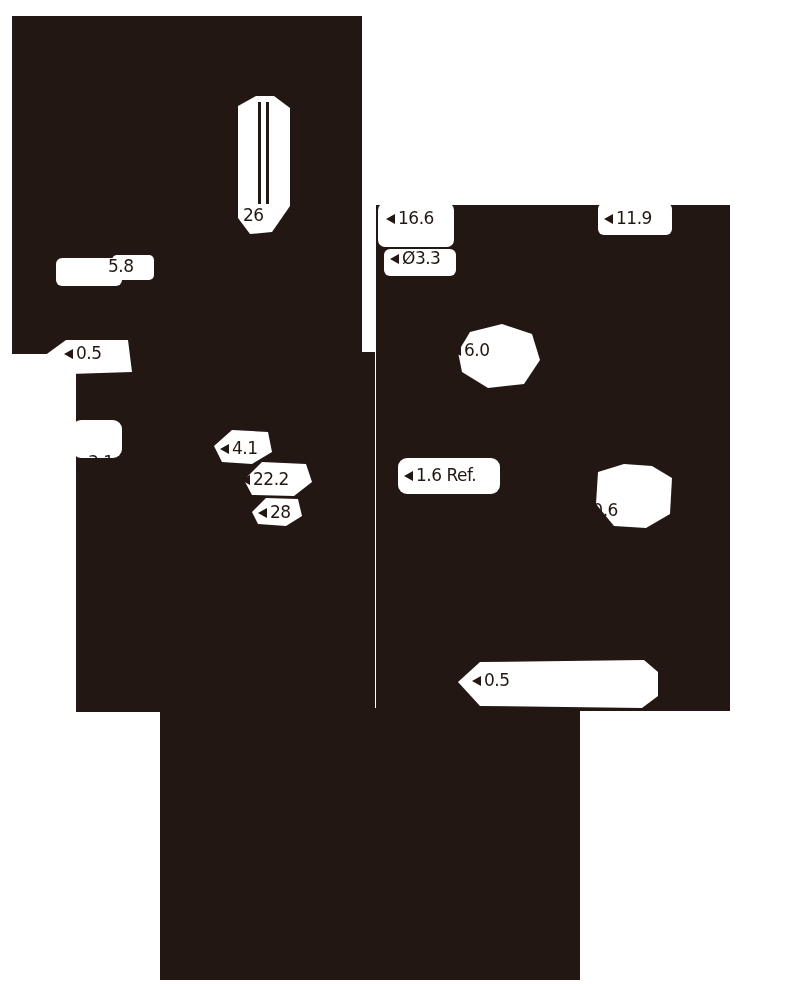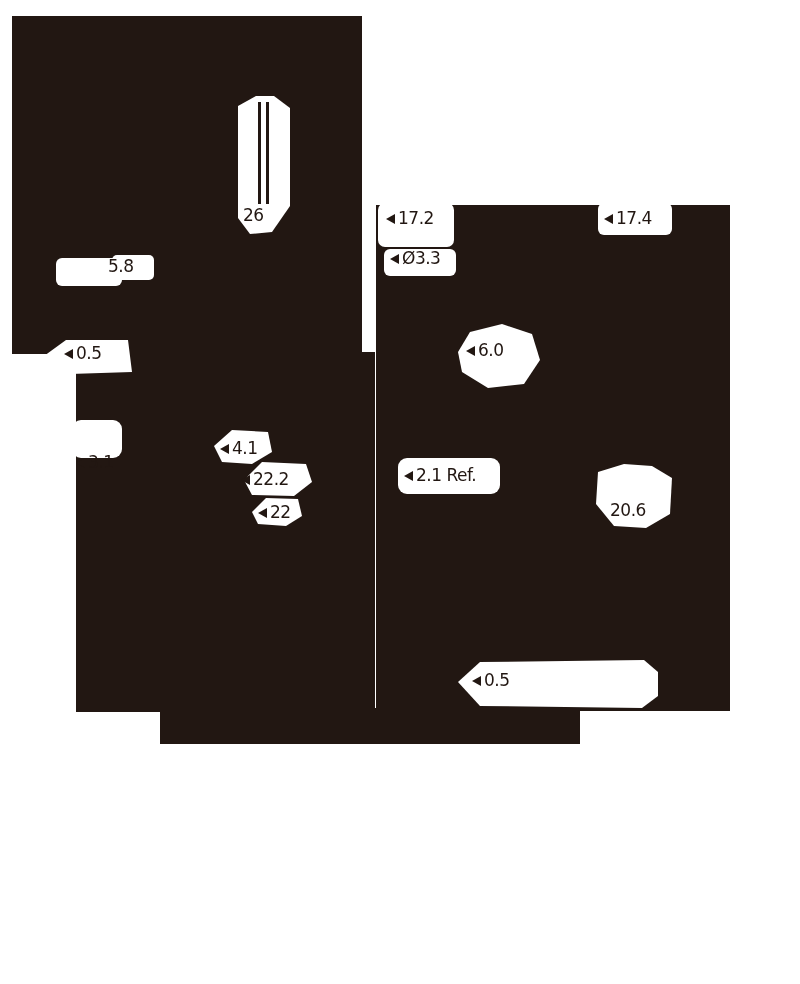--- a/index.html
+++ b/index.html
@@ -2,21 +2,21 @@
 <html><head>
 <meta charset="utf-8">
 <style>
   :root{
     --ink:#221712;
     --paper:#ffffff;
   }
   html,body{margin:0;padding:0;background:#ffffff;}
   .stage{
     position:relative;
-    width:800px;height:744px;
+    width:800px;height:984px;
     background:var(--paper);
     overflow:hidden;
     font-family:"DejaVu Sans", sans-serif;
   }
   .art{position:absolute;left:0;top:0;}
   .dim{
     position:absolute;
     display:flex;align-items:center;gap:3px;
     font-size:17px;line-height:1;
     color:var(--ink);
@@ -98,49 +98,49 @@
     <span class="txt">4.1</span>
   </div>
 
   <div class="dim" style="left:241px;top:471px">
     <span class="arr"></span>
     <span class="txt">22.2</span>
   </div>
 
   <div class="dim" style="left:258px;top:504px">
     <span class="arr"></span>
-    <span class="txt">22</span>
+    <span class="txt">28</span>
   </div>
 
   <div class="dim" style="left:386px;top:210px">
     <span class="arr"></span>
-    <span class="txt">17.2</span>
+    <span class="txt">16.6</span>
   </div>
 
   <div class="dim" style="left:390px;top:250px">
     <span class="arr"></span>
     <span class="txt">Ø3.3</span>
   </div>
 
-  <div class="dim" style="left:466px;top:342px">
+  <div class="dim" style="left:452px;top:342px">
     <span class="arr"></span>
     <span class="txt">6.0</span>
   </div>
 
   <div class="dim" style="left:404px;top:467px">
     <span class="arr"></span>
-    <span class="txt">2.1 Ref.</span>
+    <span class="txt">1.6 Ref.</span>
   </div>
 
   <div class="dim" style="left:604px;top:210px">
     <span class="arr"></span>
-    <span class="txt">17.4</span>
+    <span class="txt">11.9</span>
   </div>
 
-  <div class="dim" style="left:610px;top:502px">
+  <div class="dim" style="left:582px;top:502px">
     <span class="txt">20.6</span>
   </div>
 
   <div class="dim" style="left:472px;top:672px">
     <span class="arr"></span>
     <span class="txt">0.5</span>
   </div>
 
 </div>
 

